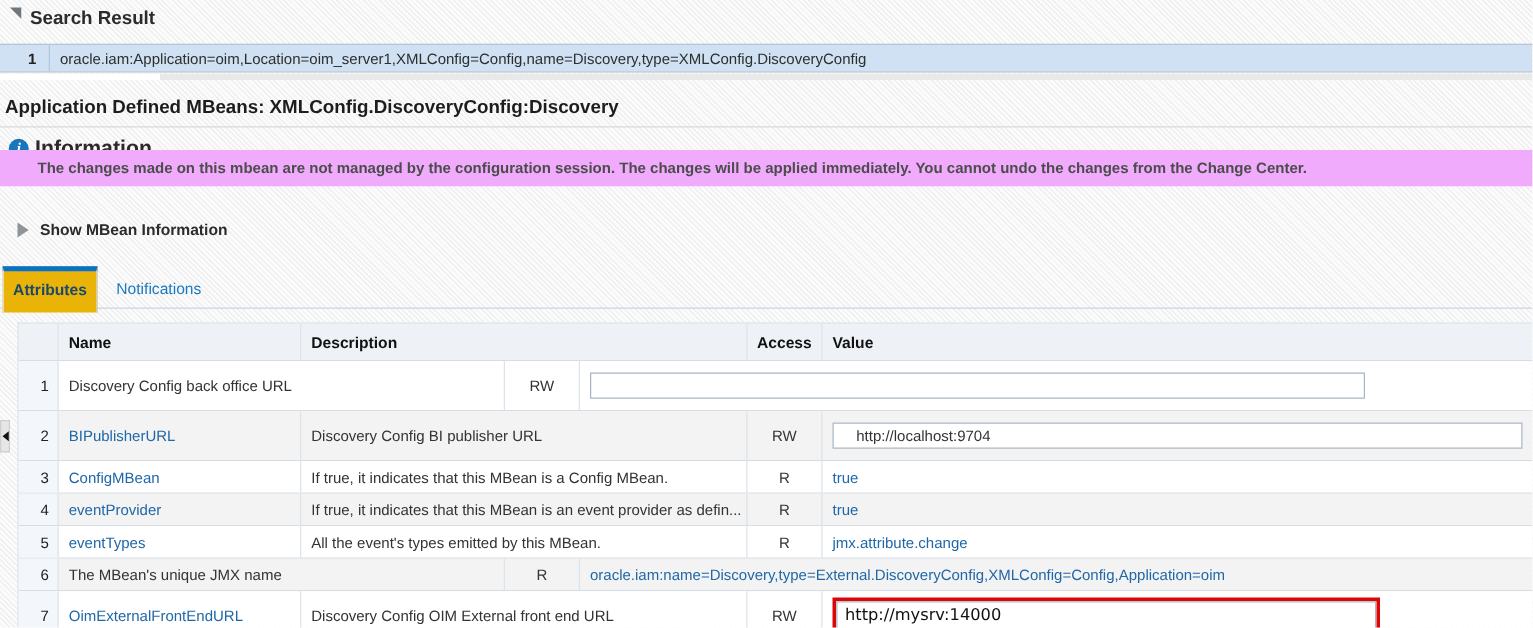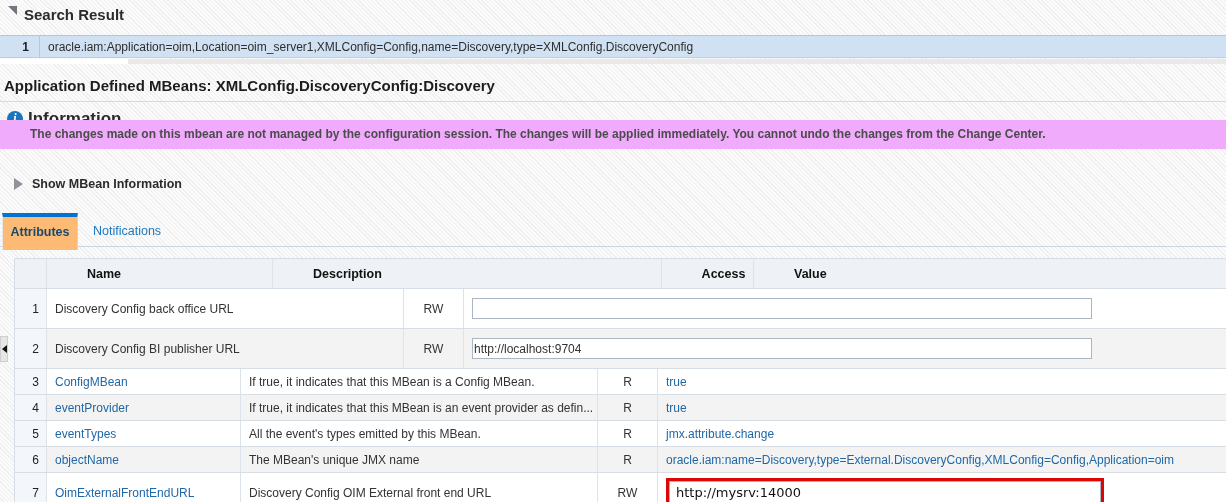--- a/index.html
+++ b/index.html
@@ -39,52 +39,52 @@
   .info-box { position:absolute; top:120px; left:0; right:0; height:29px; background:#f0abfc;
     line-height:29px; padding-left:30px; font-weight:bold; color:#4c4c4c; white-space:nowrap; overflow:hidden; }
 
   
   .show-mbean { position:absolute; top:177px; left:14px; display:flex; align-items:center; gap:9px; }
   .play-tri { width:0; height:0; border-left:9px solid #8e9499; border-top:6px solid transparent; border-bottom:6px solid transparent; }
   .show-mbean-label { font-weight:bold; color:#2b2b2b; font-size:12.5px; }
 
   
   .tabbar-line { position:absolute; top:246px; left:0; right:0; height:1px; background:#c9d6e2; }
-  .tab-active { position:absolute; top:213px; left:2px; width:76px; height:37px; background:#fdba74;
+  .tab-active { position:absolute; top:213px; left:2px; width:76px; height:37px; background:#eab308;
     border-top:4px solid #0572ce; border-right:1px solid #ccd6e0; border-left:1px solid #e4e9ee;
     z-index:2; text-align:center; line-height:30px; font-weight:bold; color:#17496e; font-size:12.5px; }
   .tab-inactive { position:absolute; top:217px; left:79px; height:29px; line-height:29px;
     padding:0 14px; color:#1c79c0; font-size:12.5px; cursor:pointer; }
 
   
   .splitter { position:absolute; left:0; top:336px; width:8px; height:26px; background:#e6e6e6;
     border:1px solid #cfcfcf; display:flex; align-items:center; justify-content:center; }
   .splitter-arrow { width:0; height:0; border-right:5px solid #111; border-top:4px solid transparent; border-bottom:4px solid transparent; }
 
   
   .attr-table { position:absolute; top:258px; left:14px; right:0; background:#fff;
     border-left:1px solid #d6dde4; border-top:1px solid #d6dde4; }
   .thead, .trow { display:flex; width:100%; border-bottom:1px solid #d6dde4; }
-  .thead { height:30px; background:#eef2f7; font-weight:bold; color:#111;gap:32px; }
+  .thead { height:30px; background:#eef2f7; font-weight:bold; color:#111; }
   .thead .tcell { display:flex; align-items:center; font-size:12.5px; }
   .trow { background:#fff; }
   .trow:nth-child(even) { background:#f3f3f3; }
   .link-row { height:26px; }
   .input-row { height:40px; }
   .tcell { border-right:1px solid #dde3ea; padding:0 8px; display:flex; align-items:center;
     white-space:nowrap; overflow:hidden; }
   .c-num { width:32px; justify-content:flex-end; background:#f3f6fa; color:#222; padding:0 7px 0 2px; }
   .thead .c-num { background:transparent; }
   .c-name { width:194px; }
   .c-desc { width:357px; }
   .c-access { width:60px; justify-content:center; }
   .c-value { flex:1; border-right:none; }
   .blue-link { color:#1f67a7; cursor:pointer; text-decoration:none; }
   .val-input { height:21px; width:620px; border:1px solid #aab6c4; background:#fff;
-    font-family:"Liberation Sans",sans-serif; font-size:12px; color:#333; padding:0 1px; }
+    font-family:"Liberation Sans",sans-serif; font-size:12px; color:#333; padding:0 18px; }
   .red-box { border:3px solid #dd0606; padding:0; display:inline-flex; }
   .hl-input { height:24px; width:432px; border:1px solid #aab6c4; background:#fff;
     font-family:"DejaVu Sans",sans-serif; font-size:13px; color:#111; padding:0 6px; }
 </style>
 </head>
 <body>
 
 <div class="search-header">
   <span class="disc-tri"></span>
   <span class="search-title">Search Result</span>
@@ -132,20 +132,23 @@
       <div class="trow input-row">
         <div class="tcell c-num">1</div>
         <div class="tcell c-desc">Discovery Config back office URL</div>
         <div class="tcell c-access">RW</div>
         <div class="tcell c-value">
           <input type="text" class="val-input" style="">
         </div>
       </div>
       <div class="trow input-row">
         <div class="tcell c-num">2</div>
+        <div class="tcell c-name">
+          <span class="blue-link">BIPublisherURL</span>
+        </div>
         <div class="tcell c-desc">Discovery Config BI publisher URL</div>
         <div class="tcell c-access">RW</div>
         <div class="tcell c-value">
           <input type="text" class="val-input" value="http://localhost:9704" style="">
         </div>
       </div>
       <div class="trow link-row">
         <div class="tcell c-num">3</div>
         <div class="tcell c-name">
           <span class="blue-link">ConfigMBean</span>
@@ -173,23 +176,20 @@
           <span class="blue-link">eventTypes</span>
         </div>
         <div class="tcell c-desc">All the event's types emitted by this MBean.</div>
         <div class="tcell c-access">R</div>
         <div class="tcell c-value">
           <span class="blue-link">jmx.attribute.change</span>
         </div>
       </div>
       <div class="trow link-row">
         <div class="tcell c-num">6</div>
-        <div class="tcell c-name">
-          <span class="blue-link">objectName</span>
-        </div>
         <div class="tcell c-desc">The MBean's unique JMX name</div>
         <div class="tcell c-access">R</div>
         <div class="tcell c-value">
           <span class="blue-link">oracle.iam:name=Discovery,type=External.DiscoveryConfig,XMLConfig=Config,Application=oim</span>
         </div>
       </div>
       <div class="trow input-row">
         <div class="tcell c-num">7</div>
         <div class="tcell c-name">
           <span class="blue-link">OimExternalFrontEndURL</span>

